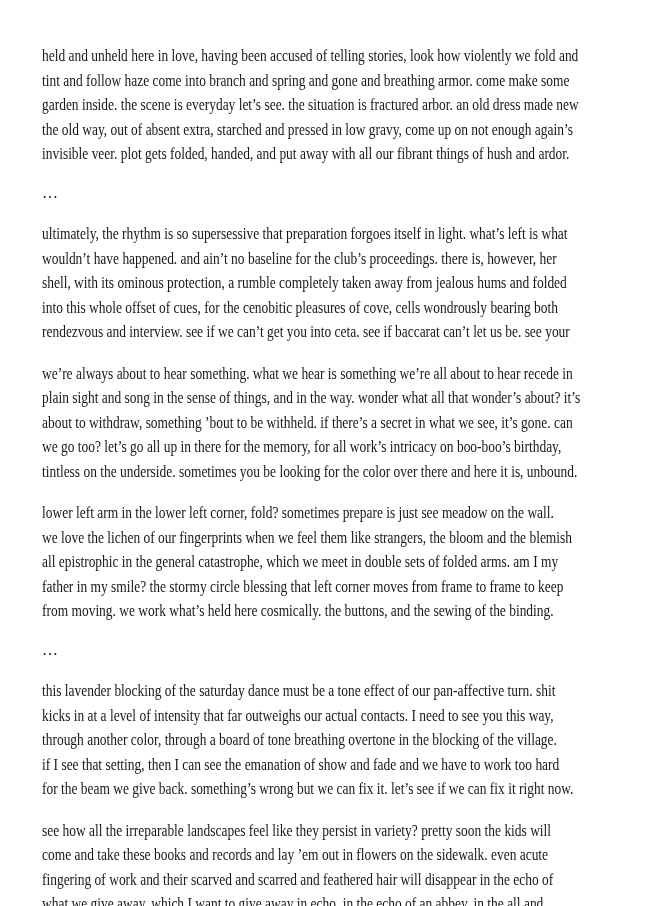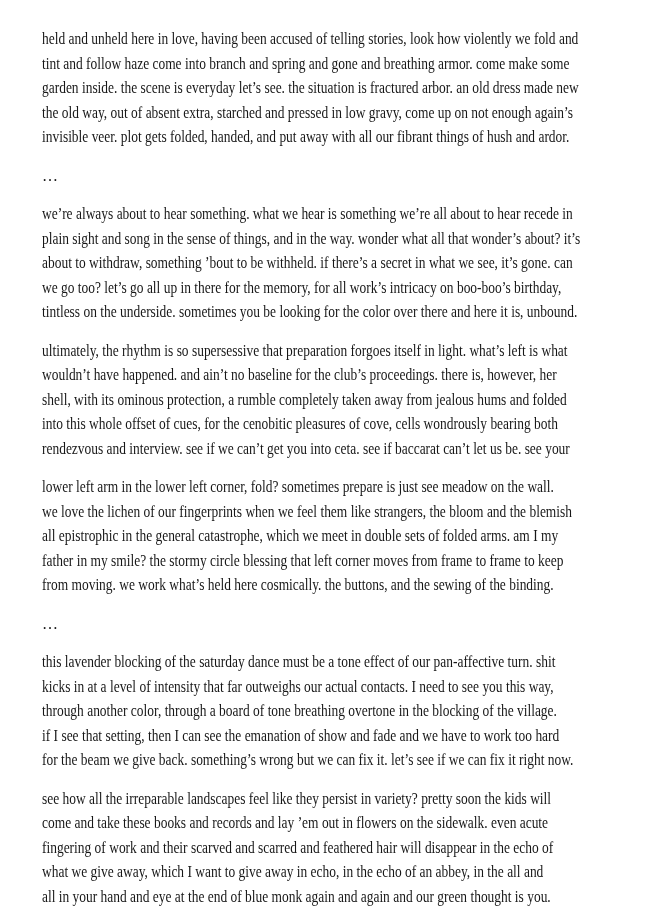--- a/index.html
+++ b/index.html
@@ -17,21 +17,21 @@
     width: 655px;
     height: 906px;
     padding: 27px 0 0 42px;
     background: #ffffff;
     color: #171717;
     font-family: "Liberation Serif", "DejaVu Serif", serif;
     font-size: 16px;
     line-height: 24.5px;
   }
   .para {
-    margin: 0 0 14px 0;
+    margin: 17px 0 14px 0;
   }
   .separator {
     margin: 3px 0 14px 0;
     letter-spacing: 2px;
   }
   .line {
     white-space: pre;
     width: 720px;
     transform: scaleX(0.84);
     transform-origin: 0 50%;
@@ -44,32 +44,32 @@
   <div id="doc">
       <div class="para">
         <div class="line">held and unheld here in love, having been accused of telling stories, look how violently we fold and</div>
         <div class="line">tint and follow haze come into branch and spring and gone and breathing armor. come make some</div>
         <div class="line">garden inside. the scene is everyday let’s see. the situation is fractured arbor. an old dress made new</div>
         <div class="line">the old way, out of absent extra, starched and pressed in low gravy, come up on not enough again’s</div>
         <div class="line">invisible veer. plot gets folded, handed, and put away with all our fibrant things of hush and ardor.</div>
       </div>
       <div class="separator">…</div>
       <div class="para">
+        <div class="line">ultimately, the rhythm is so supersessive that preparation forgoes itself in light. what’s left is what</div>
+        <div class="line">wouldn’t have happened. and ain’t no baseline for the club’s proceedings. there is, however, her</div>
+        <div class="line">shell, with its ominous protection, a rumble completely taken away from jealous hums and folded</div>
+        <div class="line">into this whole offset of cues, for the cenobitic pleasures of cove, cells wondrously bearing both</div>
+        <div class="line">rendezvous and interview. see if we can’t get you into ceta. see if baccarat can’t let us be. see your</div>
+      </div>
+      <div class="para">
         <div class="line">we’re always about to hear something. what we hear is something we’re all about to hear recede in</div>
         <div class="line">plain sight and song in the sense of things, and in the way. wonder what all that wonder’s about? it’s</div>
         <div class="line">about to withdraw, something ’bout to be withheld. if there’s a secret in what we see, it’s gone. can</div>
         <div class="line">we go too? let’s go all up in there for the memory, for all work’s intricacy on boo-boo’s birthday,</div>
         <div class="line">tintless on the underside. sometimes you be looking for the color over there and here it is, unbound.</div>
-      </div>
-      <div class="para">
-        <div class="line">ultimately, the rhythm is so supersessive that preparation forgoes itself in light. what’s left is what</div>
-        <div class="line">wouldn’t have happened. and ain’t no baseline for the club’s proceedings. there is, however, her</div>
-        <div class="line">shell, with its ominous protection, a rumble completely taken away from jealous hums and folded</div>
-        <div class="line">into this whole offset of cues, for the cenobitic pleasures of cove, cells wondrously bearing both</div>
-        <div class="line">rendezvous and interview. see if we can’t get you into ceta. see if baccarat can’t let us be. see your</div>
       </div>
       <div class="para">
         <div class="line">lower left arm in the lower left corner, fold? sometimes prepare is just see meadow on the wall.</div>
         <div class="line">we love the lichen of our fingerprints when we feel them like strangers, the bloom and the blemish</div>
         <div class="line">all epistrophic in the general catastrophe, which we meet in double sets of folded arms. am I my</div>
         <div class="line">father in my smile? the stormy circle blessing that left corner moves from frame to frame to keep</div>
         <div class="line">from moving. we work what’s held here cosmically. the buttons, and the sewing of the binding.</div>
       </div>
       <div class="separator">…</div>
       <div class="para">

